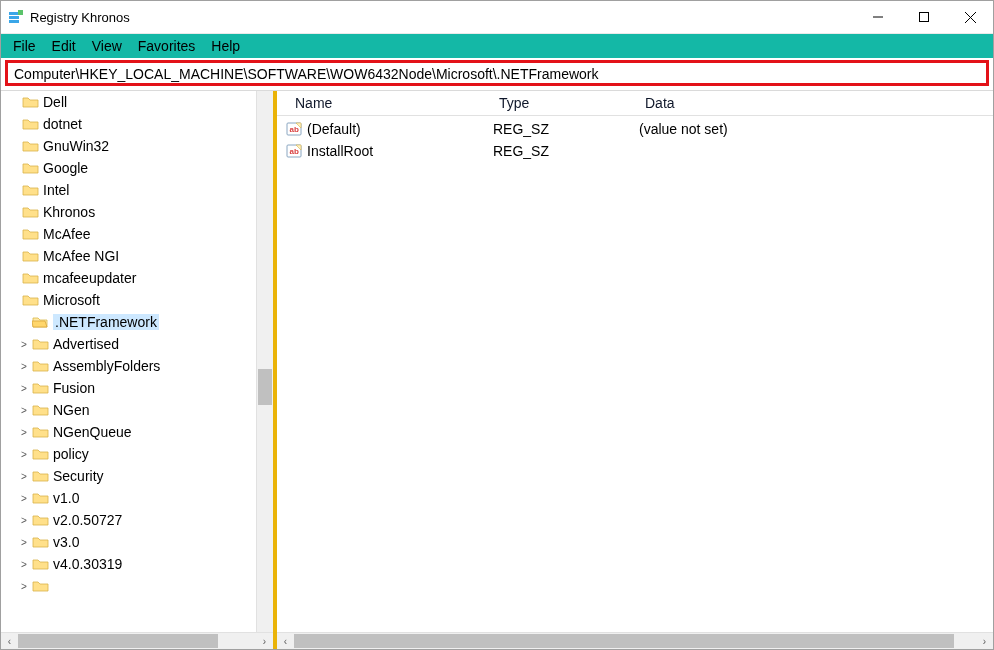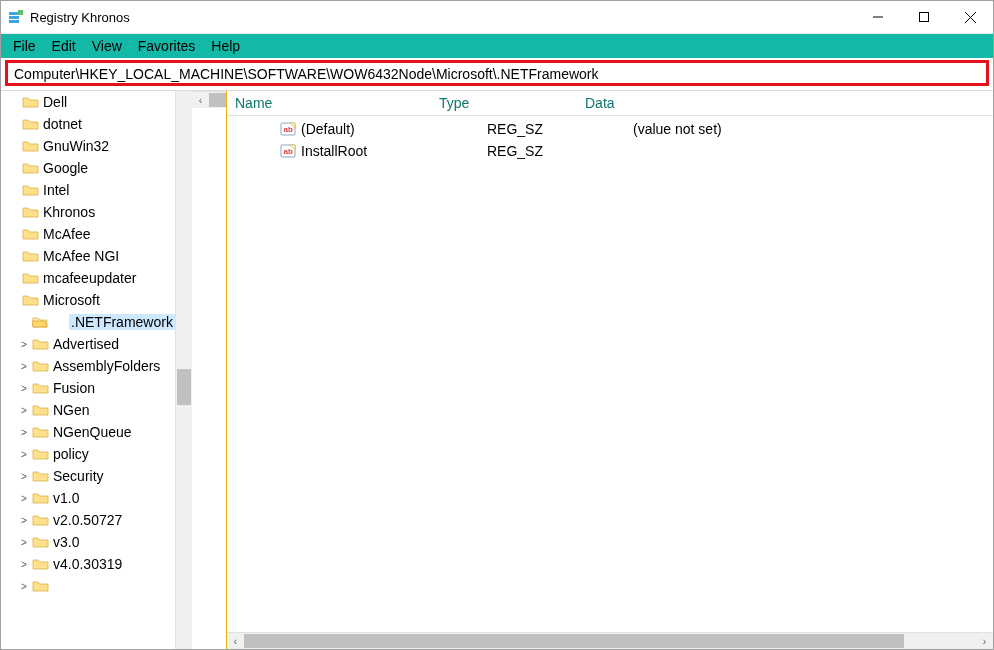--- a/index.html
+++ b/index.html
@@ -80,23 +80,24 @@
     background: transparent;
   }
   
   .panes {
     flex: 1;
     display: flex;
     overflow: hidden;
     border-top: 1px solid #dadada;
   }
   .tree-pane {
-    width: 226px;
-    border-right: 1px solid #eab308;
-    display: flex;
+    width: 276px;
+    border-right: 4px solid #eab308;
+    display: flex;
+    flex-direction: column;
     position: relative;
     overflow: hidden;
   }
   .tree-body {
     flex: 1;
     overflow: hidden;
     position: relative;
   }
   .tree-scroller {
     position:absolute; inset:0 17px 0 0;
@@ -150,52 +151,50 @@
   }
   .folder-icon {
     width:18px; height:16px;
     display:inline-flex;align-items:center;justify-content:center;
     margin-right:4px;
   }
   .tree-item .label { }
   .tree-item.selected .label {
     background:#cde8ff;
     padding: 0 2px;
-    margin-left: 16px;
   }
   
   .list-pane {
     flex:1;
     display:flex; flex-direction:column;
     overflow:hidden;
     position:relative;
   }
   .list-header {
     display:flex;
     height:25px;
     align-items:center;
     border-bottom:1px solid #e1e1e1;
     font-size:14px;
-    padding-left:0;
-    color:#0f766e;
+    padding-left:10px;
+    color:#0f172a;
   }
   .col {
     padding:0 8px;
     height:100%;
     display:flex;align-items:center;
   }
   .col.name { width:204px; }
   .col.type { width:146px; }
   .col.data { flex:1; }
   .list-body {
     flex:1;
     position:relative;
     overflow:hidden;
     padding-top:2px;
-    padding-left:44px;
   }
   .list-row {
     display:flex;
     height:22px;
     align-items:center;
     padding-left:4px;
     font-size:14px;
   }
   .list-row .cell-name { width:204px; display:flex;align-items:center; padding-left:4px;}
   .list-row .cell-type { width:146px; padding-left:8px;}

